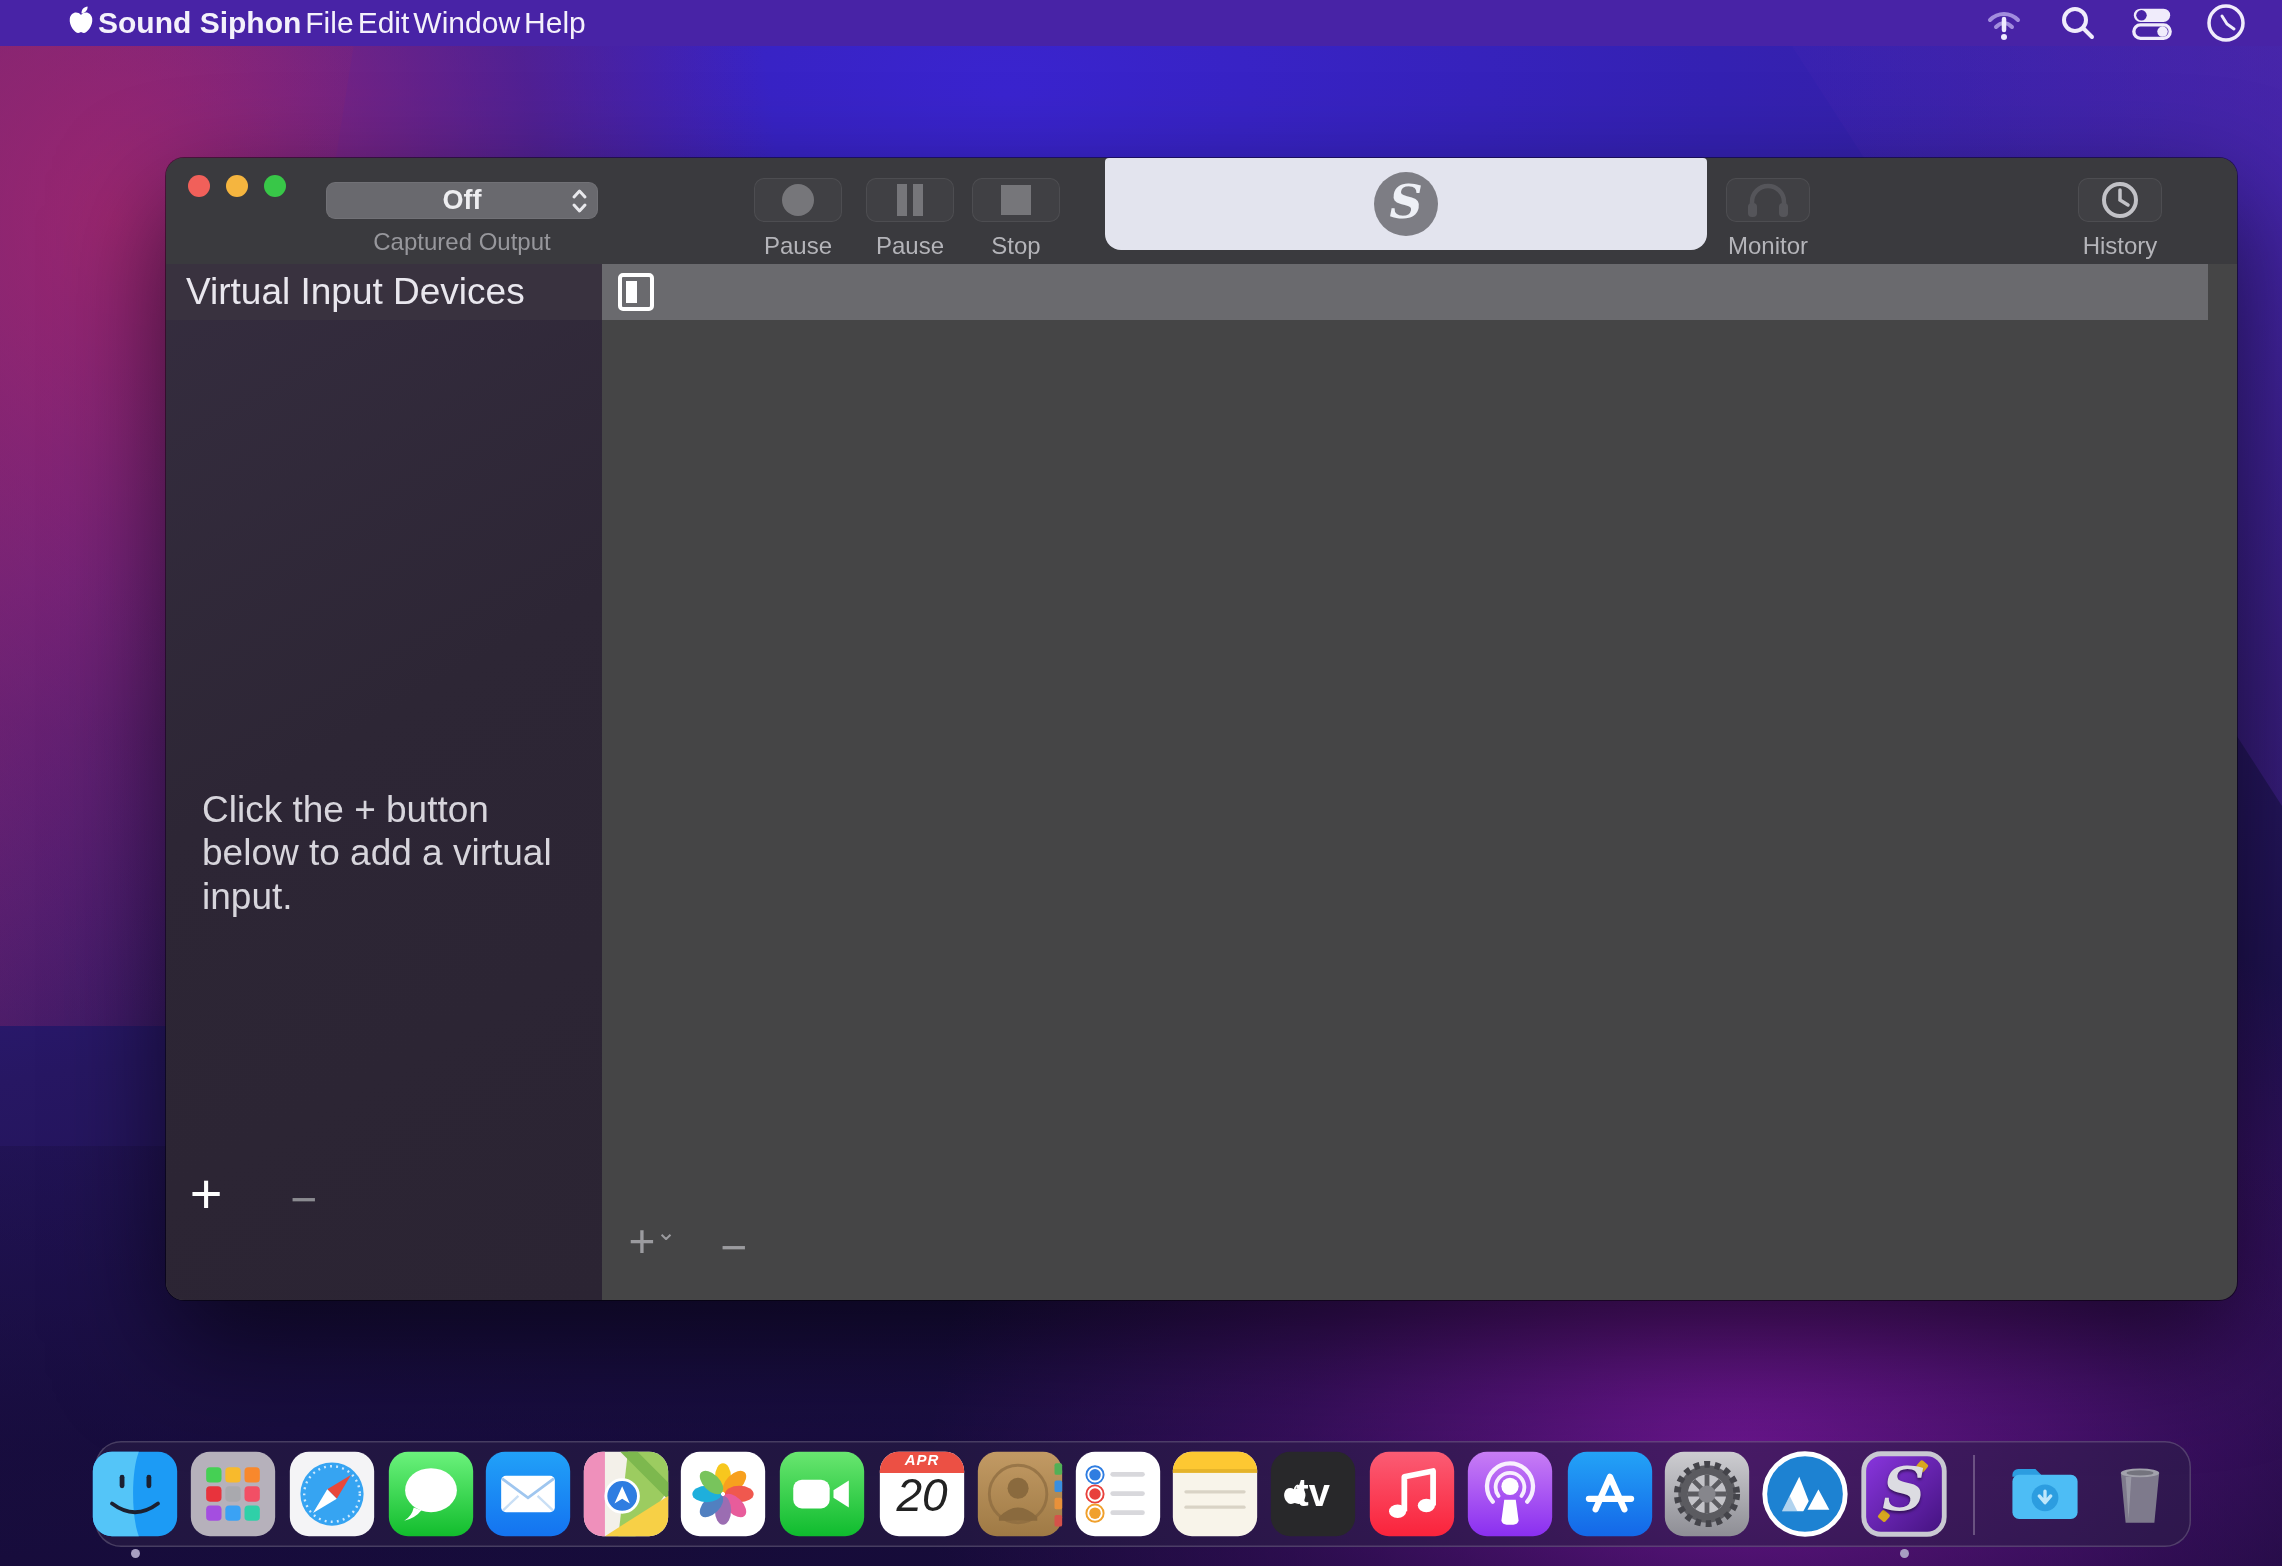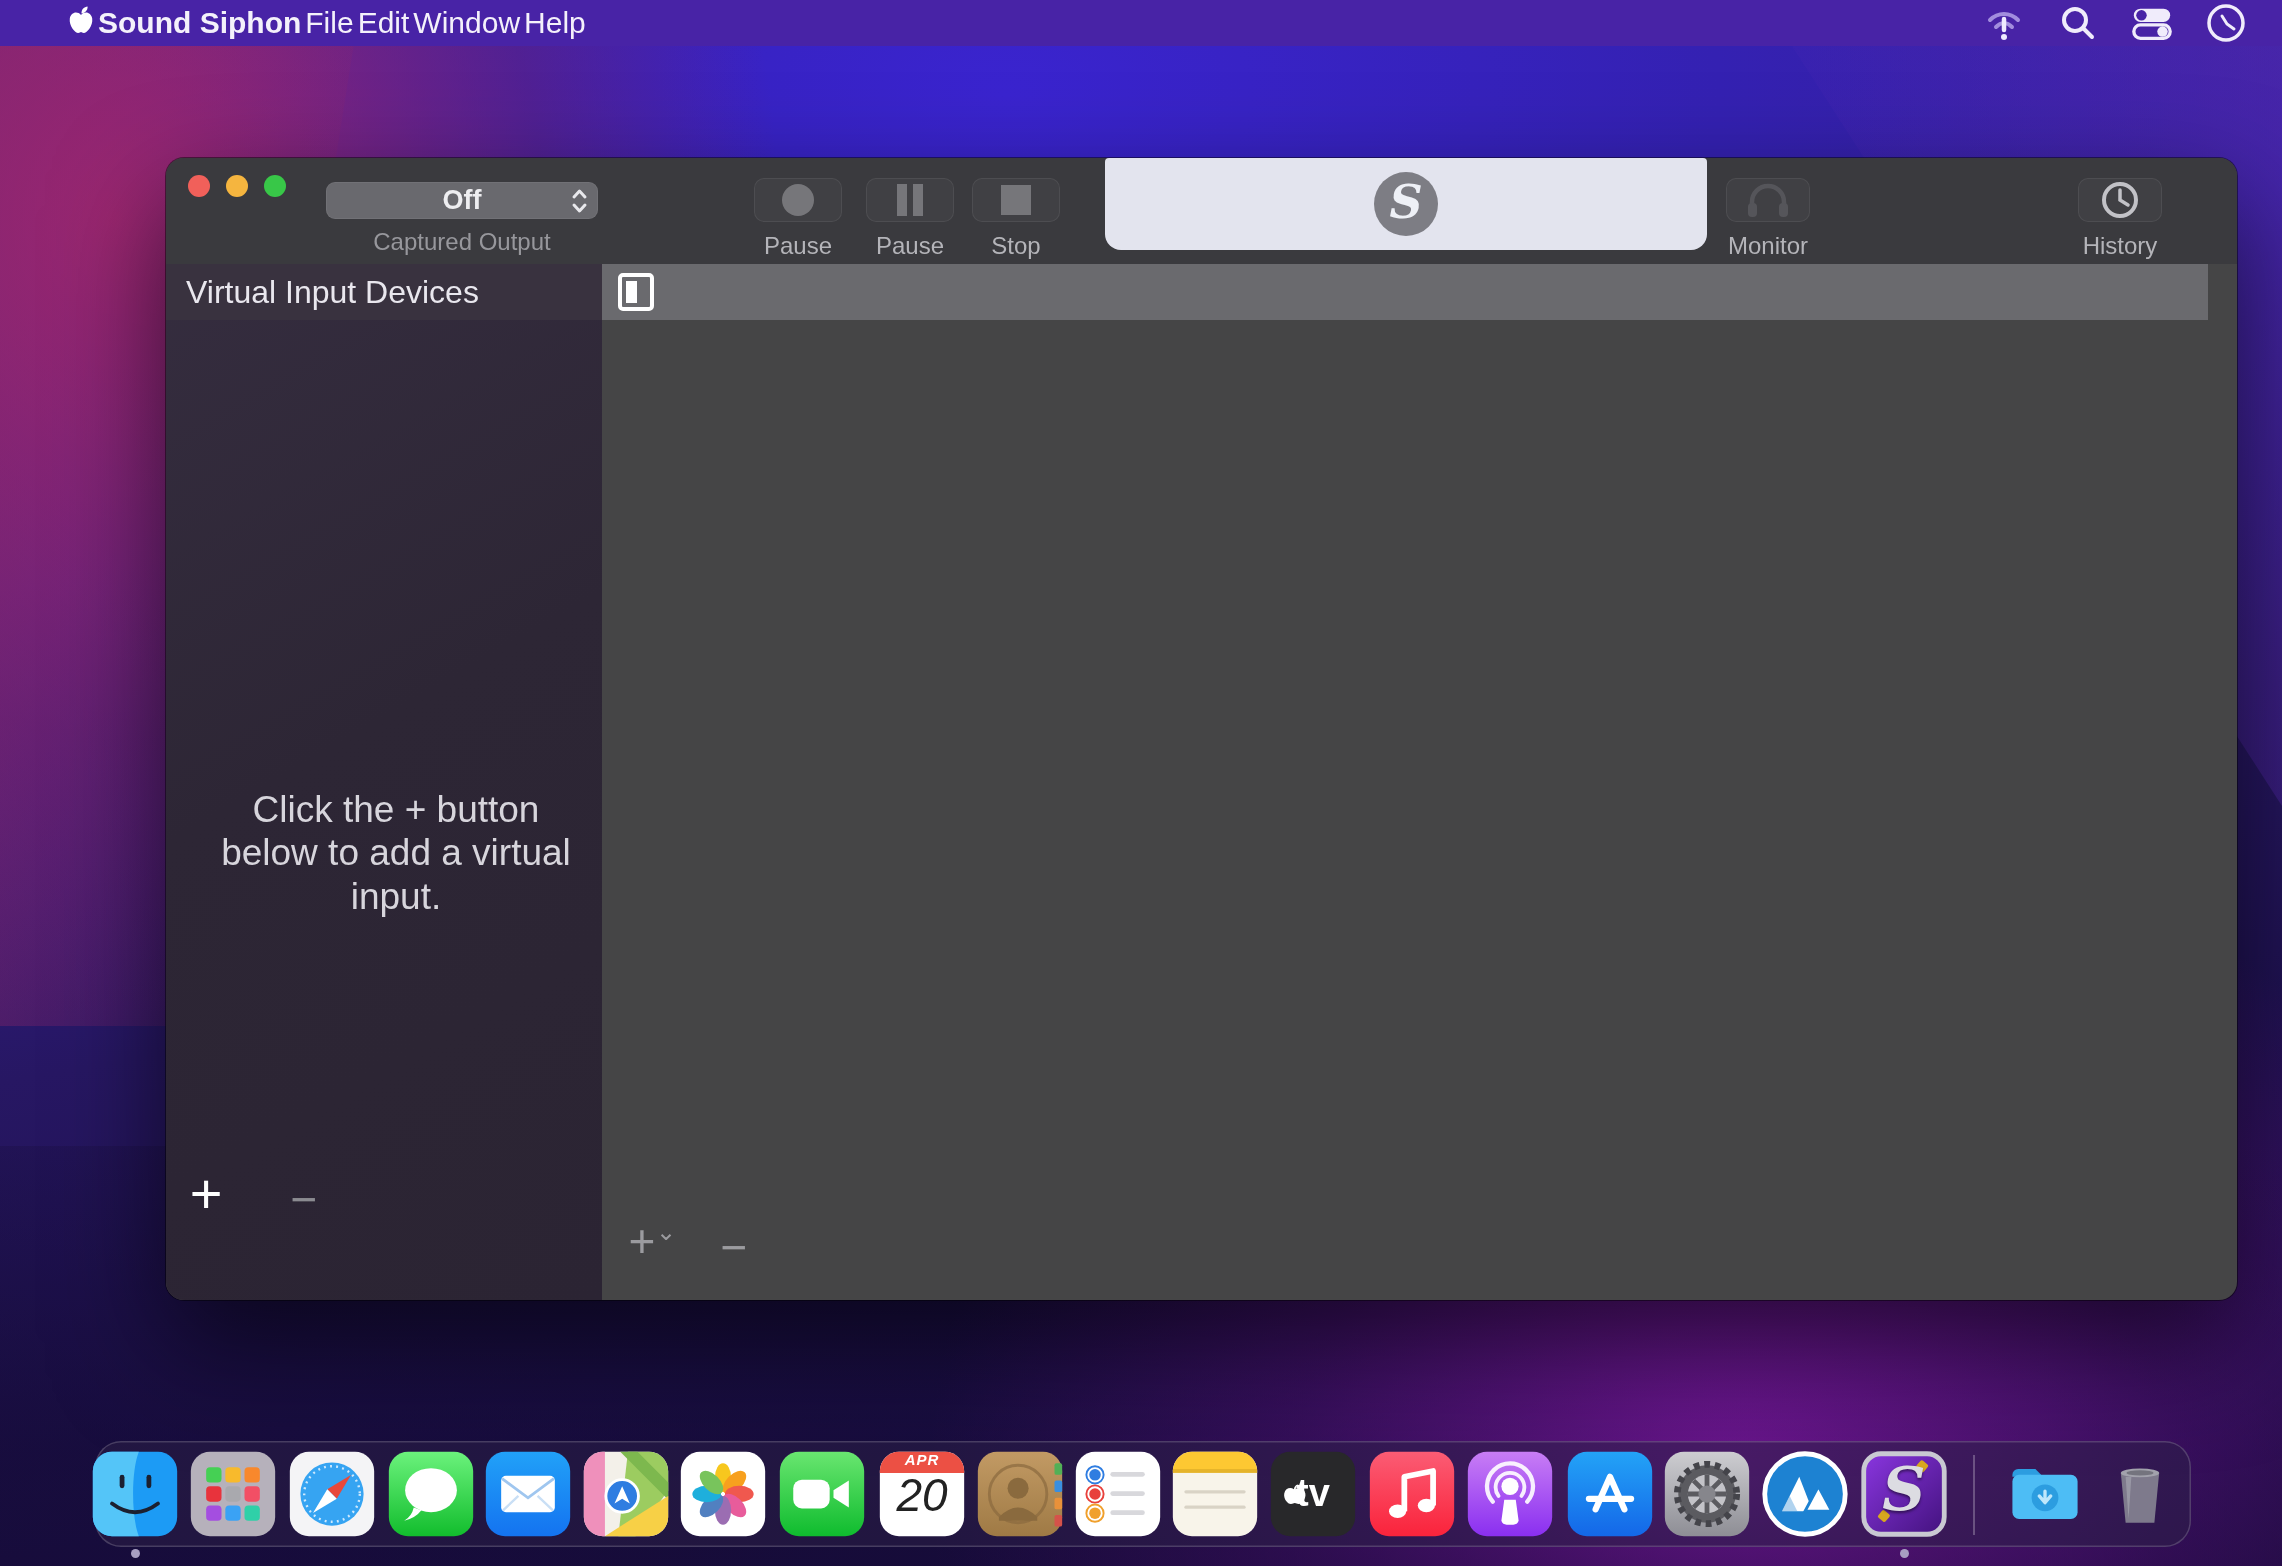--- a/index.html
+++ b/index.html
@@ -62,22 +62,22 @@
   #logo-circle{width:64px;height:64px;border-radius:50%;background:#7d7d84;
     display:flex;align-items:center;justify-content:center;}
   #logo-circle .s{font-family:"DejaVu Serif",serif;font-style:italic;font-weight:700;
     font-size:46px;color:#eef0f6;line-height:1;transform:translateY(-2px);}
 
   
   #sidebar{left:0;top:106px;width:436px;height:1036px;
     background:linear-gradient(150deg,#352d3f 0%,#2d2635 45%,#2b2433 100%);}
   #sidebar-header{left:0;top:0;width:100%;height:56px;background:#39323f;
     display:flex;align-items:center;padding-left:20px;box-sizing:border-box;
-    color:#e9e7ee;font-size:32px;}
-  #sidebar-msg{left:52px;top:524px;width:356px;text-align:center;
+    color:#e9e7ee;font-size:37px;}
+  #sidebar-msg{left:36px;top:524px;width:356px;text-align:left;
     color:#d7d5dc;font-size:37px;line-height:1.17;}
   .pm{position:absolute;line-height:1;text-align:center;width:48px;}
 
   #contentbar{left:436px;top:106px;width:1606px;height:56px;background:#6a6a6e;
     display:flex;align-items:center;padding-left:16px;box-sizing:border-box;}
   #sidebar-toggle{width:36px;height:38px;border:4px solid #fff;border-radius:5px;
     display:flex;align-items:center;box-sizing:border-box;}
   #sidebar-toggle .bar{width:11px;height:22px;background:#fff;margin-left:4px;}
   #content{left:436px;top:162px;width:1606px;height:980px;background:#454546;}
 

